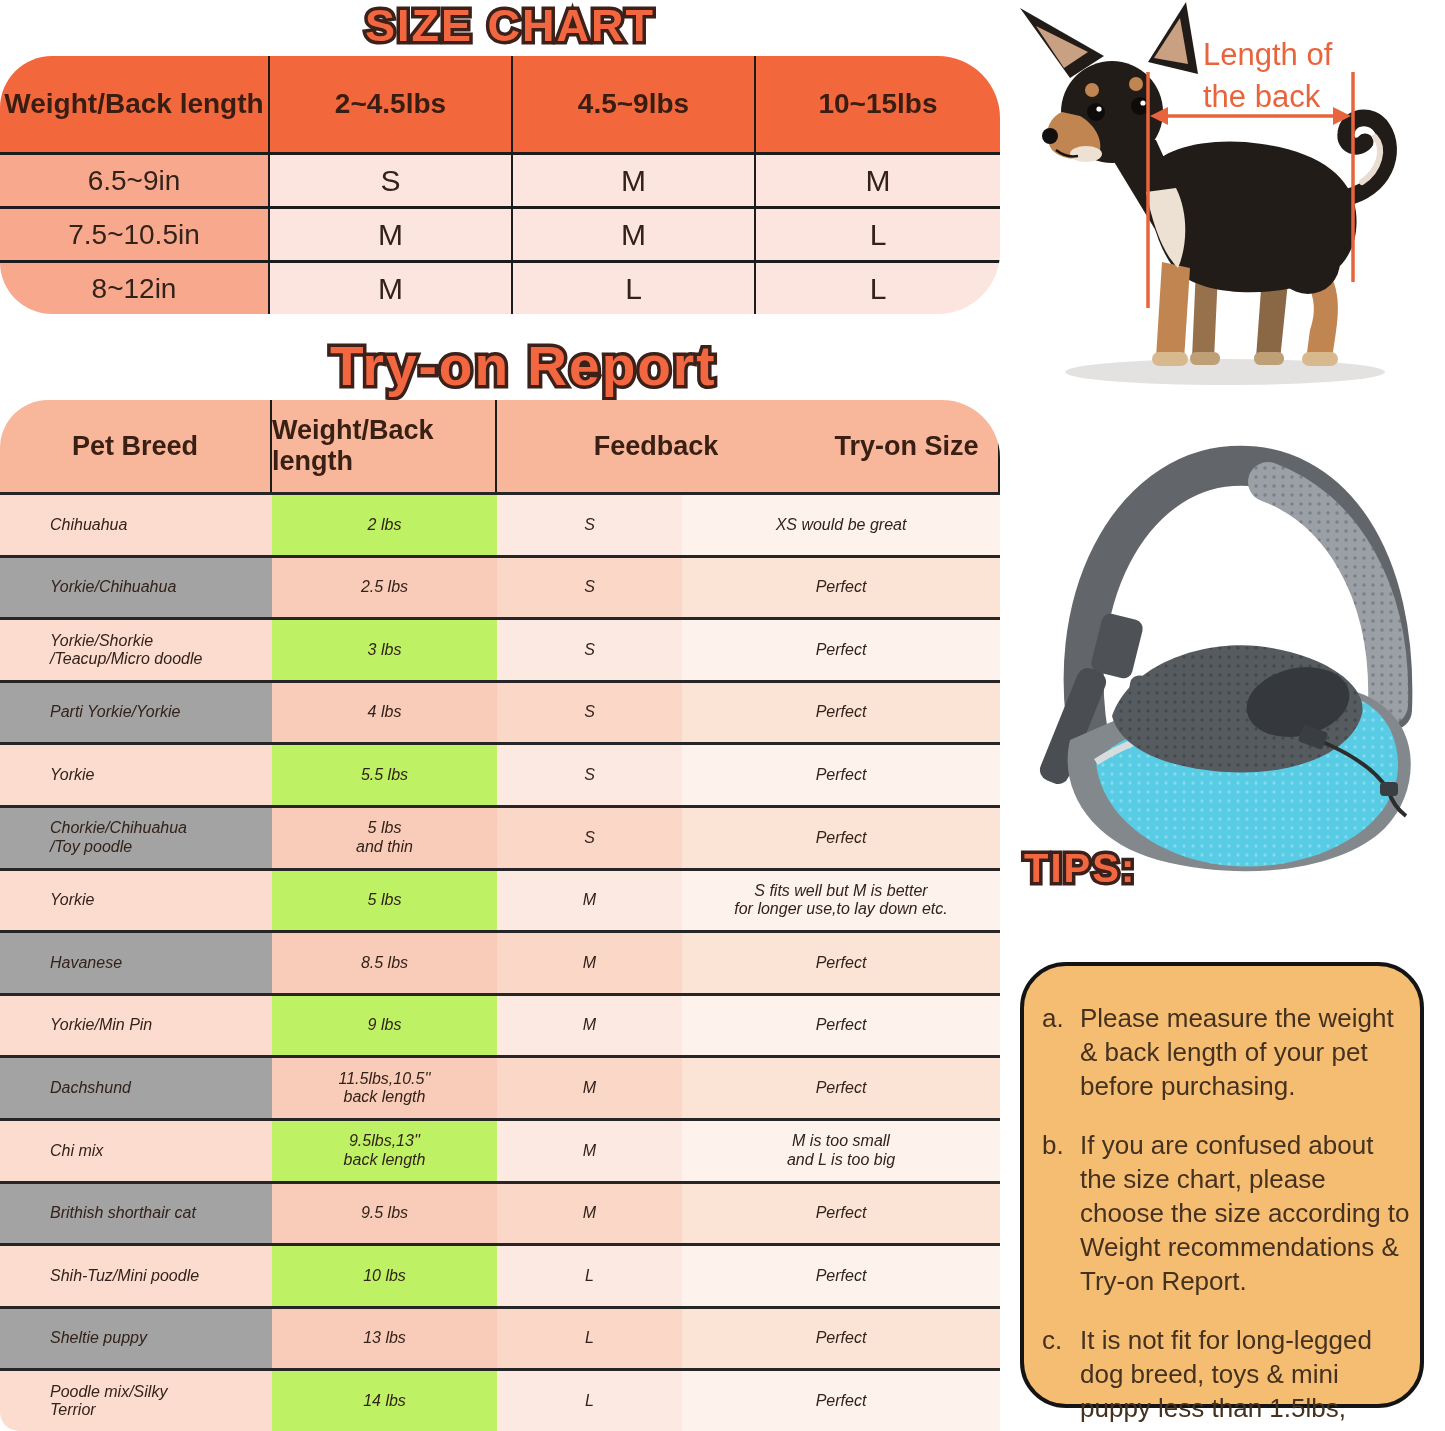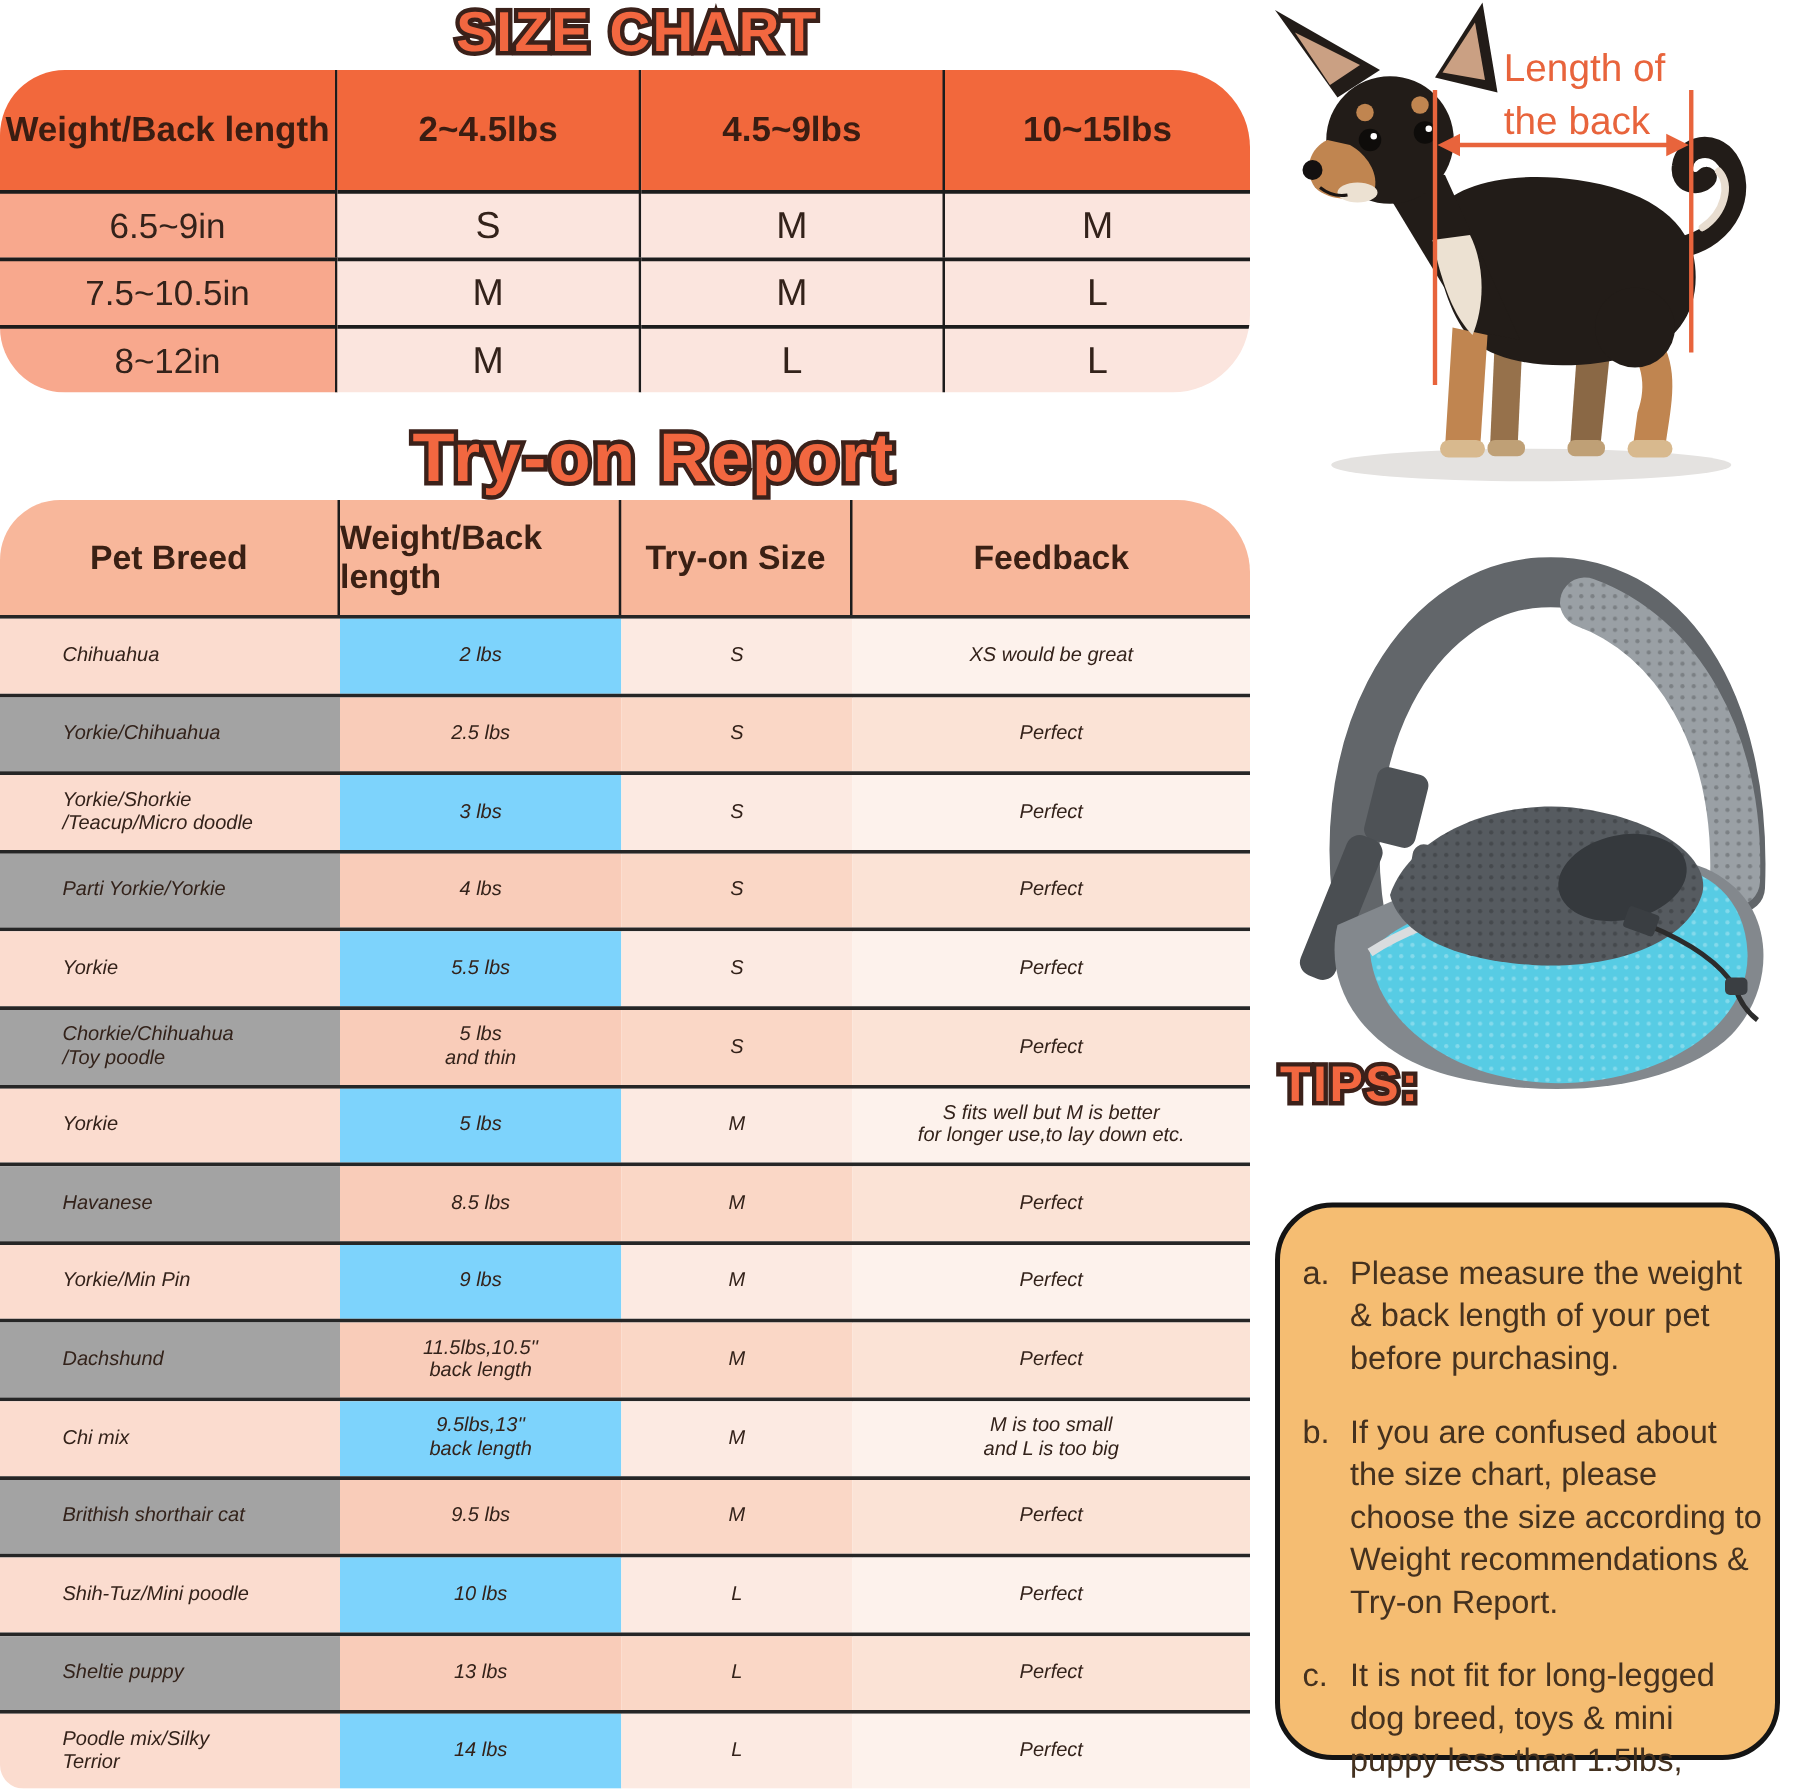--- a/index.html
+++ b/index.html
@@ -35,21 +35,21 @@
   .hc{display:flex;align-items:center;justify-content:center;box-sizing:border-box;
       font-size:27px;font-weight:bold;color:#3a2014;}
   .hc.c0{width:27.2%;}.hc.c1{width:22.5%;}.hc.c2{width:18.5%;}.hc.c3{width:31.8%;}
   .hc.c0,.hc.c1,.hc.c2{border-right:2.5px solid #1c1c1c;}
   .to-row{flex:1;display:flex;border-top:3px solid #262626;}
   .to-cell{display:flex;align-items:center;justify-content:center;box-sizing:border-box;
            font-size:16px;line-height:1.15;white-space:pre-line;text-align:center;font-style:italic;}
   .to-cell.c0{width:27.2%;justify-content:flex-start;text-align:left;padding-left:50px;}
   .to-cell.c1{width:22.5%;}.to-cell.c2{width:18.5%;}.to-cell.c3{width:31.8%;}
   .to-row.light .c0{background:#fbdccf;}
-  .to-row.light .c1{background:#7dd3fc;}
+  .to-row.light .c1{background:#bef264;}
   .to-row.light .c2{background:#fceae2;}
   .to-row.light .c3{background:#fdf2ec;}
   .to-row.dark .c0{background:#a3a3a3;}
   .to-row.dark .c1{background:#f9ccb9;}
   .to-row.dark .c2{background:#fad7c6;}
   .to-row.dark .c3{background:#fbe3d6;}
 
   
   .dog-figure{position:absolute;left:1000px;top:0;width:445px;height:398px;}
   .dog-label{position:absolute;left:1203px;top:34px;width:170px;font-size:31px;line-height:1.35;
@@ -91,22 +91,22 @@
     <div class="sc-cell sc-label sc-vline sc-hline">8~12in</div>
     <div class="sc-cell sc-val sc-vline sc-hline">M</div>
     <div class="sc-cell sc-val sc-vline sc-hline">L</div>
     <div class="sc-cell sc-val sc-hline">L</div>
   </div>
 
   <div class="to-table">
     <div class="to-header">
       <div class="hc c0">Pet Breed</div>
       <div class="hc c1">Weight/Back length</div>
+      <div class="hc c3">Feedback</div>
       <div class="hc c2">Try-on Size</div>
-      <div class="hc c3">Feedback</div>
     </div>
 
   <div class="to-row light">
         <div class="to-cell c0">Chihuahua</div>
         <div class="to-cell c1">2 lbs</div>
         <div class="to-cell c2">S</div>
         <div class="to-cell c3">XS would be great</div>
       </div>
       <div class="to-row dark">
         <div class="to-cell c0">Yorkie/Chihuahua</div>

